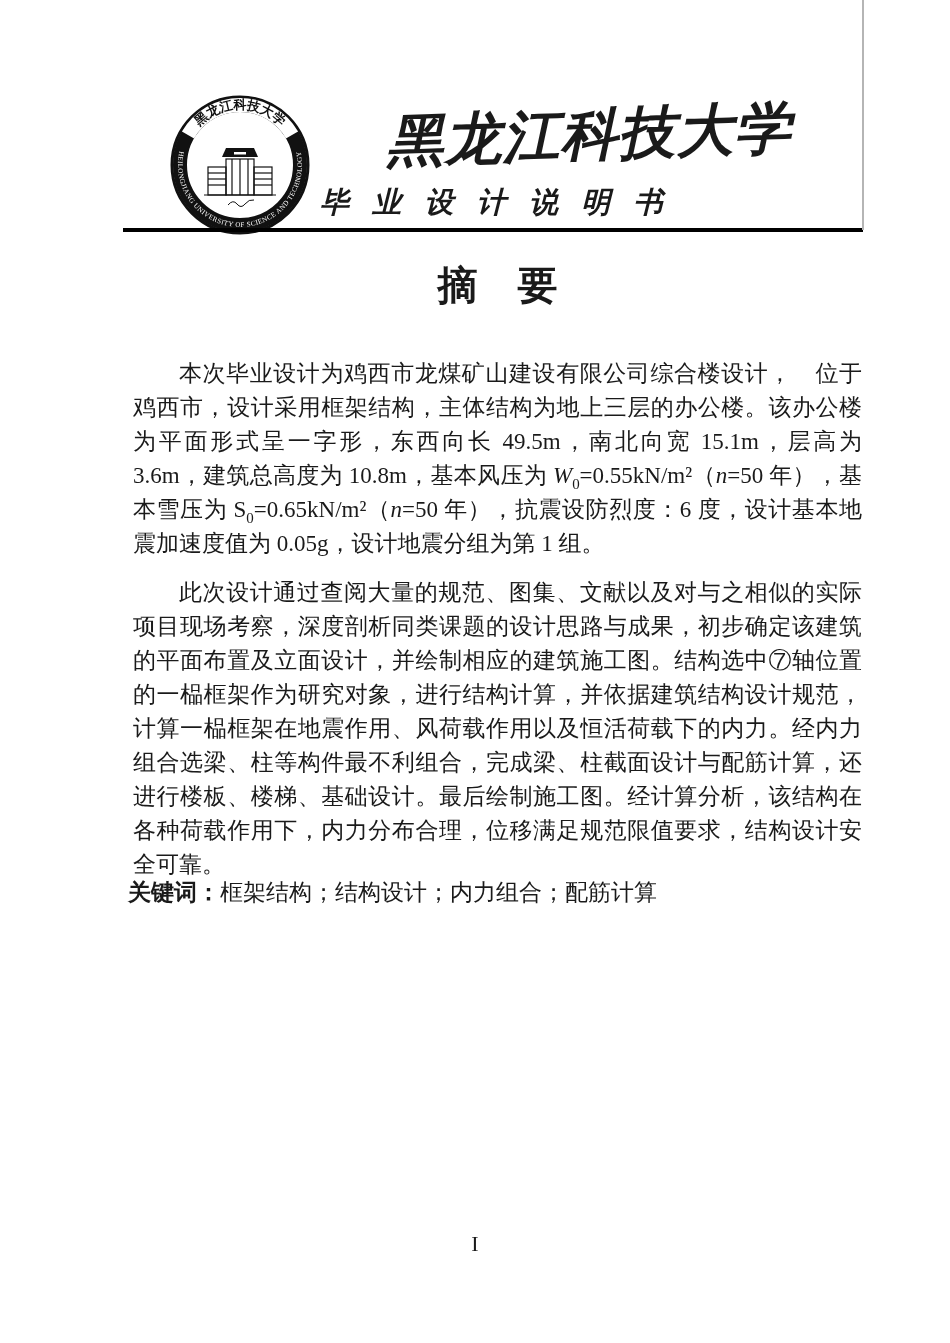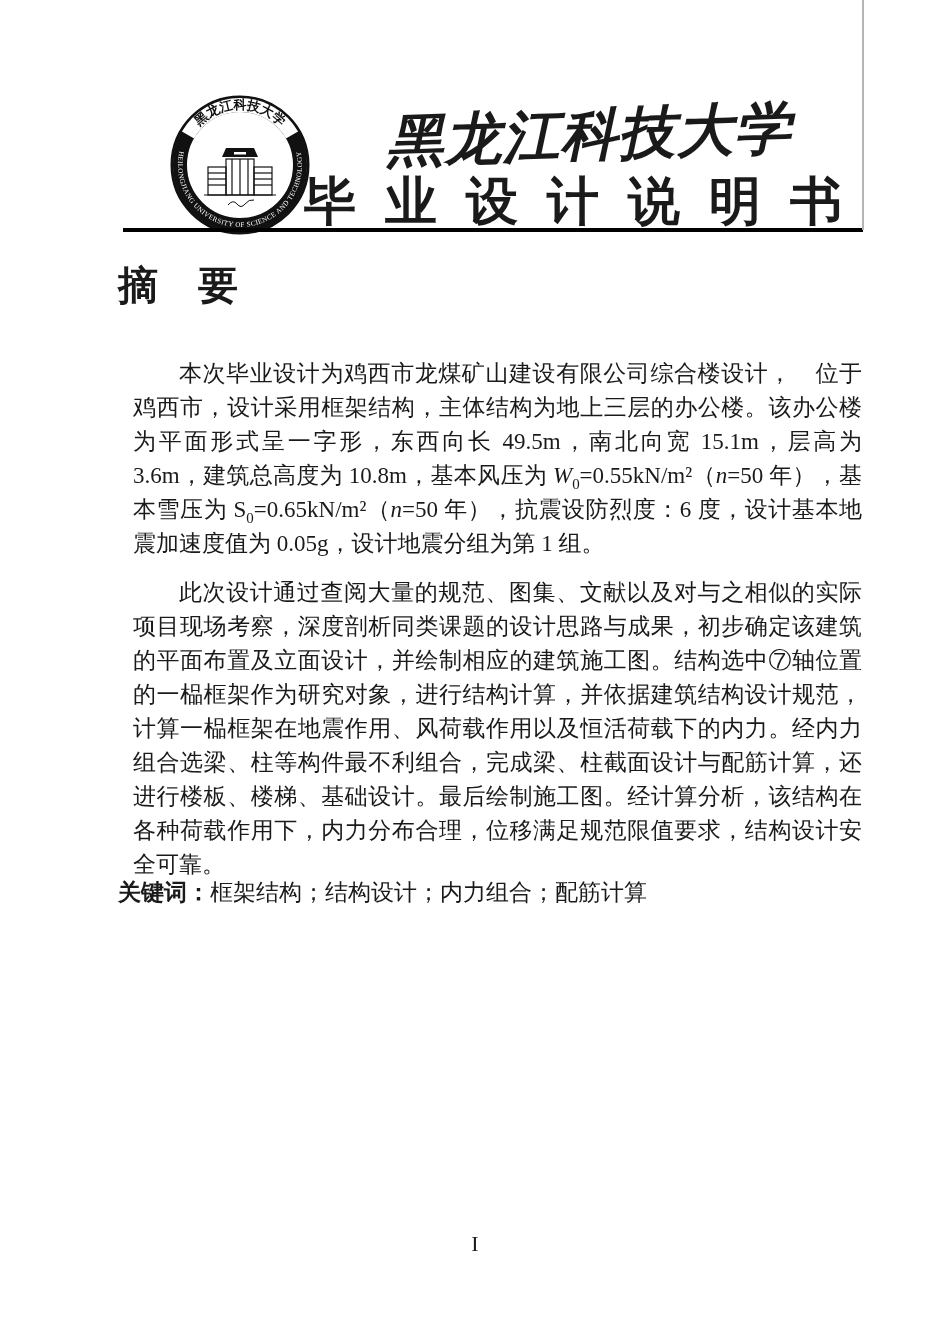--- a/index.html
+++ b/index.html
@@ -7,42 +7,42 @@
   .sheet{position:relative;width:950px;height:1343px;background:#fff;overflow:hidden;}
 
   
   .logo{position:absolute;left:170px;top:95px;width:140px;height:140px;}
   .calligraphy{
     position:absolute;left:386px;top:96px;width:360px;height:80px;
     font-size:57px;font-weight:900;font-style:italic;letter-spacing:1px;
     transform:rotate(-2deg);white-space:nowrap;line-height:80px;
   }
   .doc-title{
-    position:absolute;left:304px;top:178px;width:440px;height:48px;
-    font-size:52px;font-weight:bold;word-spacing:14px;letter-spacing:1px;
-    white-space:nowrap;line-height:48px;
+    position:absolute;left:320px;top:178px;width:440px;height:48px;
+    font-size:29px;font-weight:bold;word-spacing:14px;letter-spacing:1px;
+    white-space:nowrap;line-height:48px;font-style:italic;
   }
   .header-rule{position:absolute;left:123px;top:228px;width:740px;height:4px;background:#000;}
   .header-vline{position:absolute;left:862px;top:0;width:2px;height:230px;background:#b5b5b5;}
 
   
   .abstract-title{
     position:absolute;left:118px;top:260px;width:759px;height:50px;
-    font-size:40px;font-weight:bold;
+    text-align:center;font-size:40px;font-weight:bold;
     font-family:"Liberation Sans", sans-serif;line-height:50px;margin:0;
   }
   .bodytext{
     position:absolute;left:118px;top:342px;width:759px;
     font-size:23px;line-height:34px;text-align:justify;
   }
   .bodytext p{margin:15px;text-indent:2em;}
   .it{font-style:italic;}
   sub{font-size:0.65em;line-height:0;}
   .keywords{
-    position:absolute;left:118px;top:852px;width:759px;
+    position:absolute;left:128px;top:852px;width:759px;
     font-size:23px;line-height:34px;
   }
   .kw-label{font-weight:bold;font-family:"Liberation Sans", sans-serif;}
 
   
   .page-number{
     position:absolute;left:0;top:1230px;width:950px;text-align:center;
     font-size:22px;line-height:28px;
   }
 </style>

